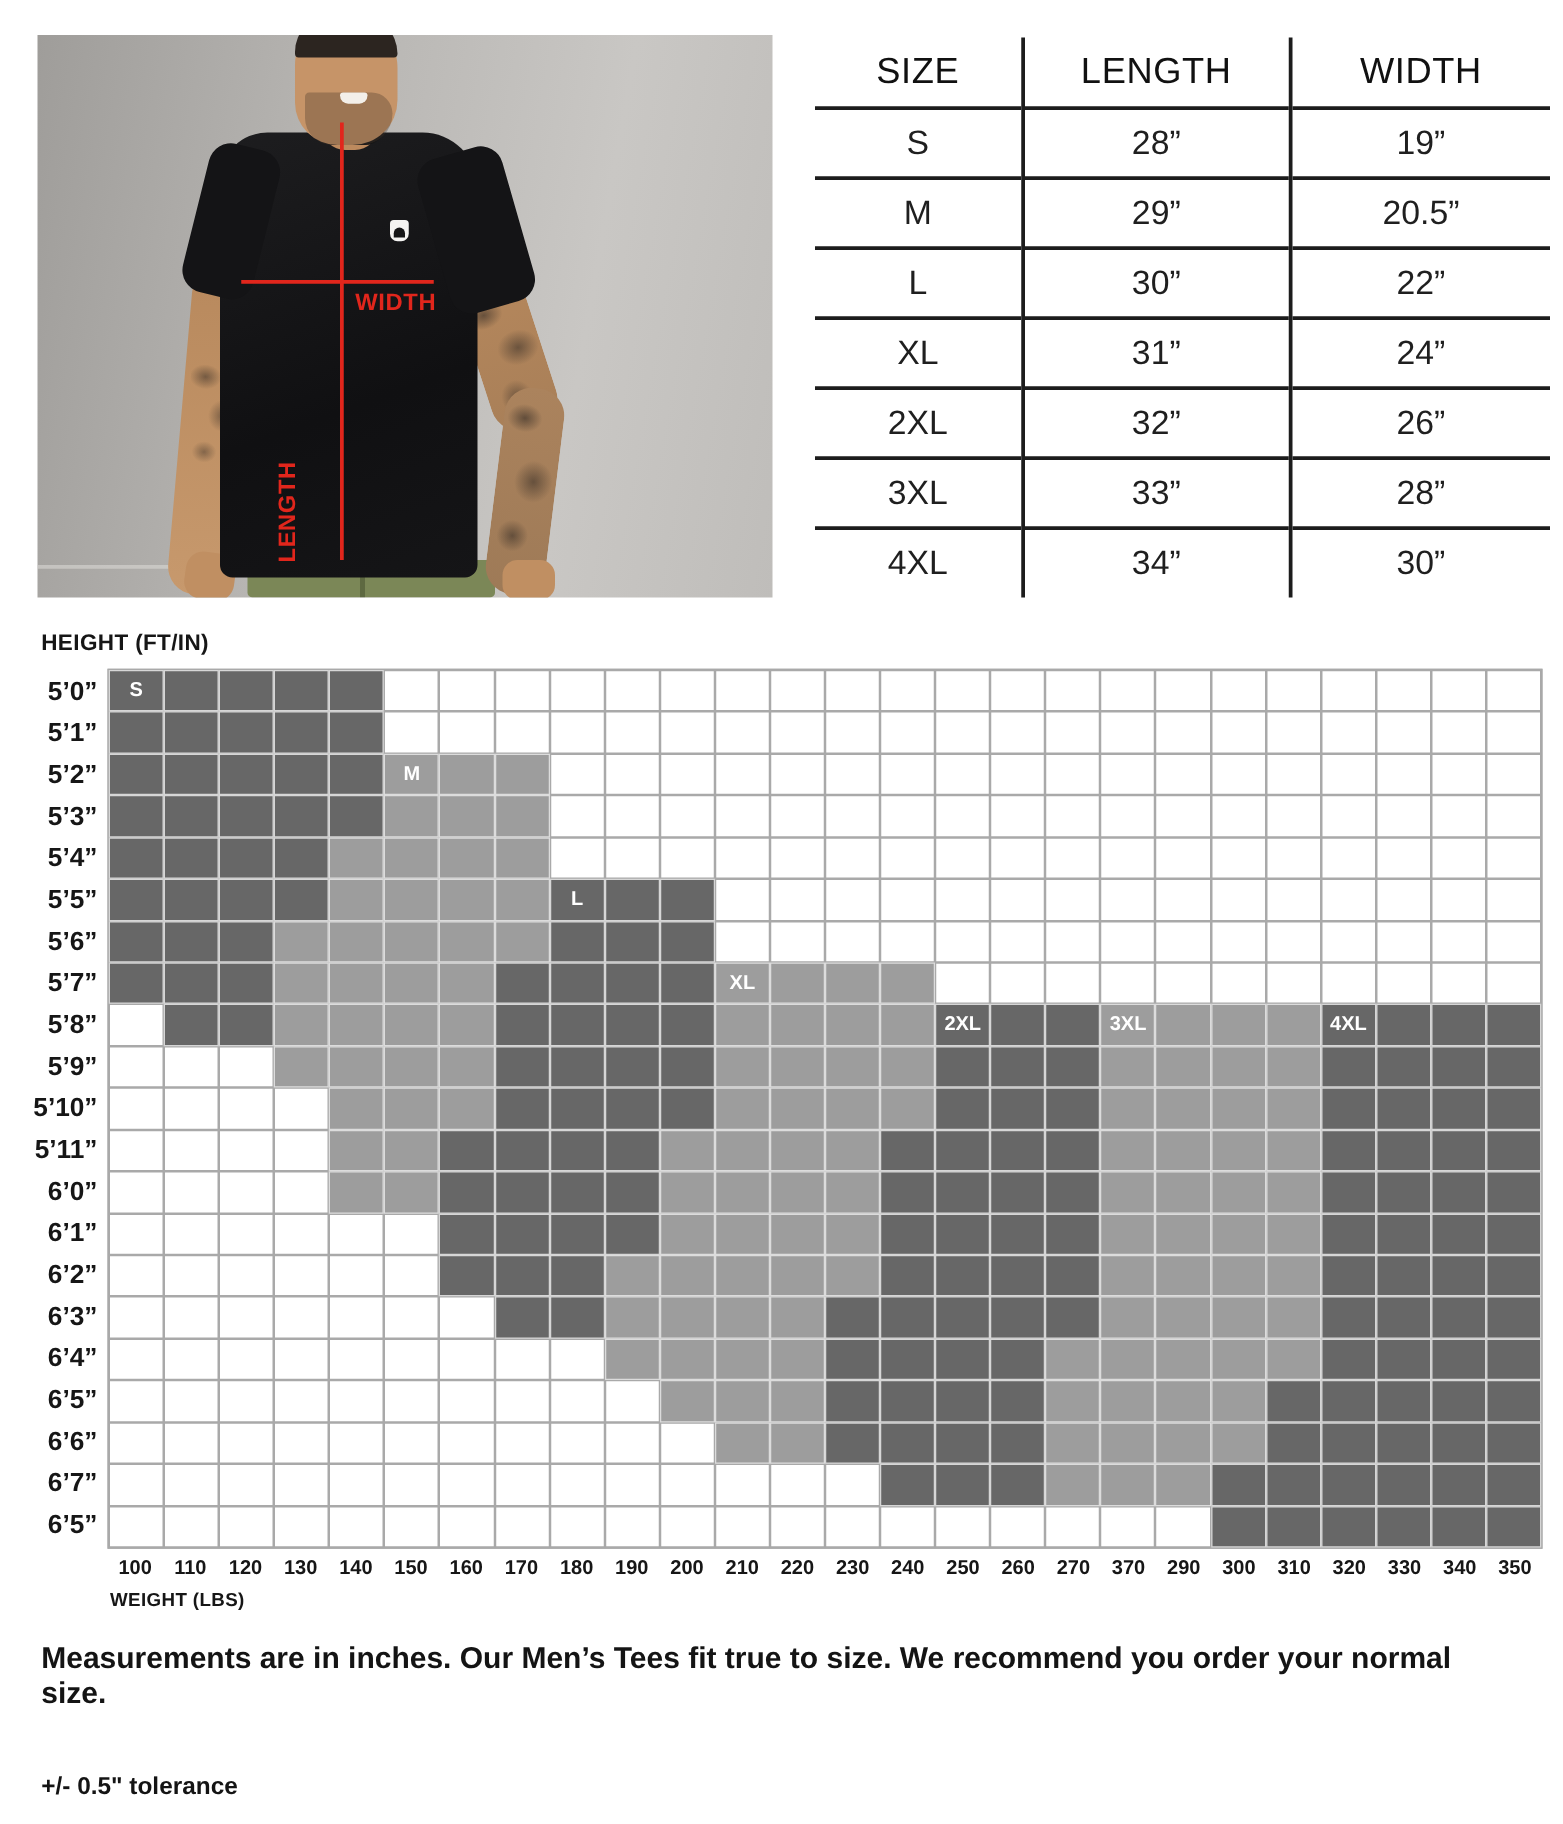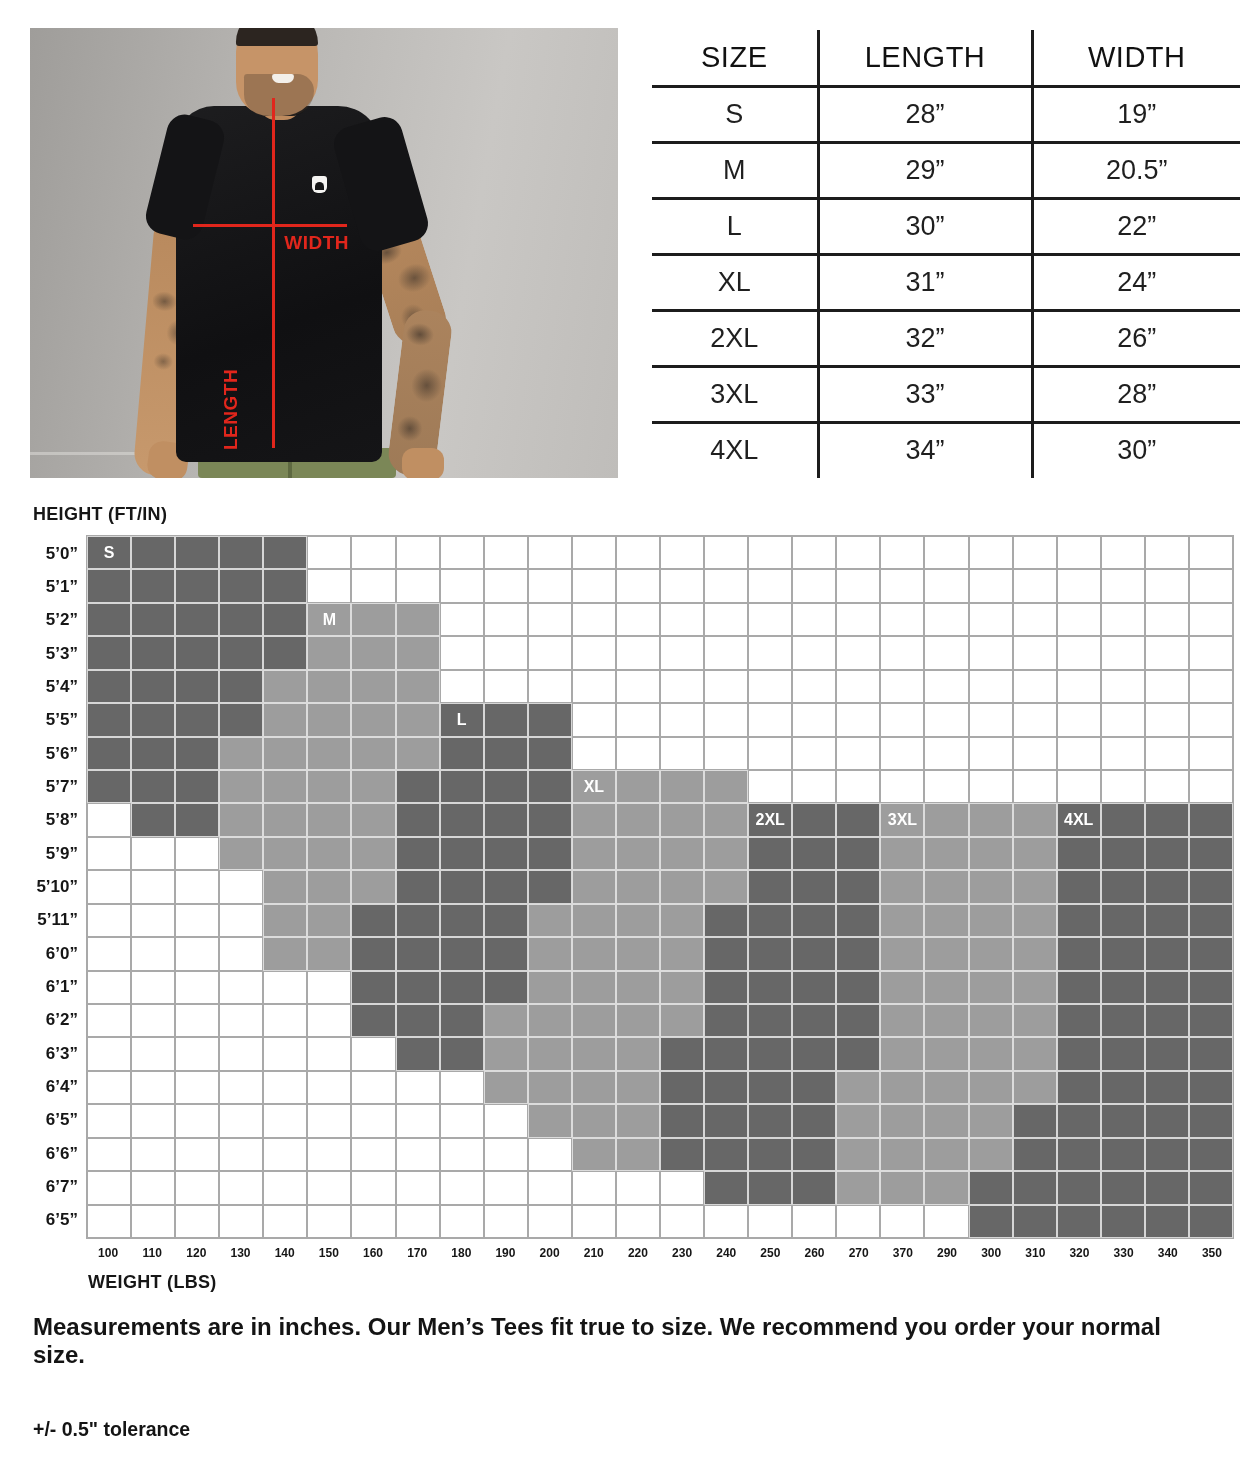--- a/index.html
+++ b/index.html
@@ -59,33 +59,33 @@
   .size-table td{font-size:27px;font-weight:400;color:#1f1f1f;}
   .size-table tr{border-bottom:3px solid #1c1c1c;}
   .size-table tbody tr:last-child{border-bottom:none;}
   .size-table th:nth-child(-n+2),.size-table td:nth-child(-n+2){border-right:3px solid #1c1c1c;}
 
   
   .height-title{position:absolute;left:33px;top:504px;font-size:18px;font-weight:700;color:#161616;letter-spacing:.3px;}
   .height-labels{position:absolute;left:10px;top:537px;width:68px;height:700px;display:grid;
                  grid-template-rows:repeat(21,1fr);}
   .height-labels div{display:flex;align-items:center;justify-content:flex-end;
-                     font-size:17px;font-weight:700;color:#161616;}
+                     font-size:21px;font-weight:700;color:#161616;}
   .hw-grid{position:absolute;left:86px;top:535px;width:1148px;height:704px;display:grid;
            grid-template-columns:repeat(26,1fr);grid-template-rows:repeat(21,1fr);gap:2px;
            background:var(--gridline);border:2px solid var(--gridline);}
   .hw-grid .cell{position:relative;display:flex;align-items:center;justify-content:center;}
   .hw-grid .empty{background:var(--empty);}
   .hw-grid .dark{background:var(--dark);box-shadow:0 0 0 1px #d6d6d6;}
   .hw-grid .light{background:var(--light);box-shadow:0 0 0 1px #dcdcdc;}
   .hw-grid .cell span{color:#ffffff;font-size:16px;font-weight:700;}
   .weight-labels{position:absolute;left:86px;top:1246px;width:1148px;display:grid;
                  grid-template-columns:repeat(26,1fr);}
-  .weight-labels div{text-align:center;font-size:12px;font-weight:700;color:#161616;}
-  .weight-title{position:absolute;left:88px;top:1272px;font-size:18px;font-weight:700;color:#161616;letter-spacing:.3px;}
+  .weight-labels div{text-align:center;font-size:16px;font-weight:700;color:#161616;}
+  .weight-title{position:absolute;left:88px;top:1272px;font-size:15px;font-weight:700;color:#161616;letter-spacing:.3px;}
 
   
   .note1{position:absolute;left:33px;top:1313px;width:1185px;font-size:24px;font-weight:700;color:#141414;}
   .note2{position:absolute;left:33px;top:1350px;width:1150px;font-size:19.5px;font-weight:400;
          color:#2a2a2a;line-height:28px;}
   .note2 .b{font-weight:700;color:#141414;}
   .note3{position:absolute;left:33px;top:1418px;font-size:19.5px;font-weight:700;color:#141414;}
 </style>
 </head>
 <body>

